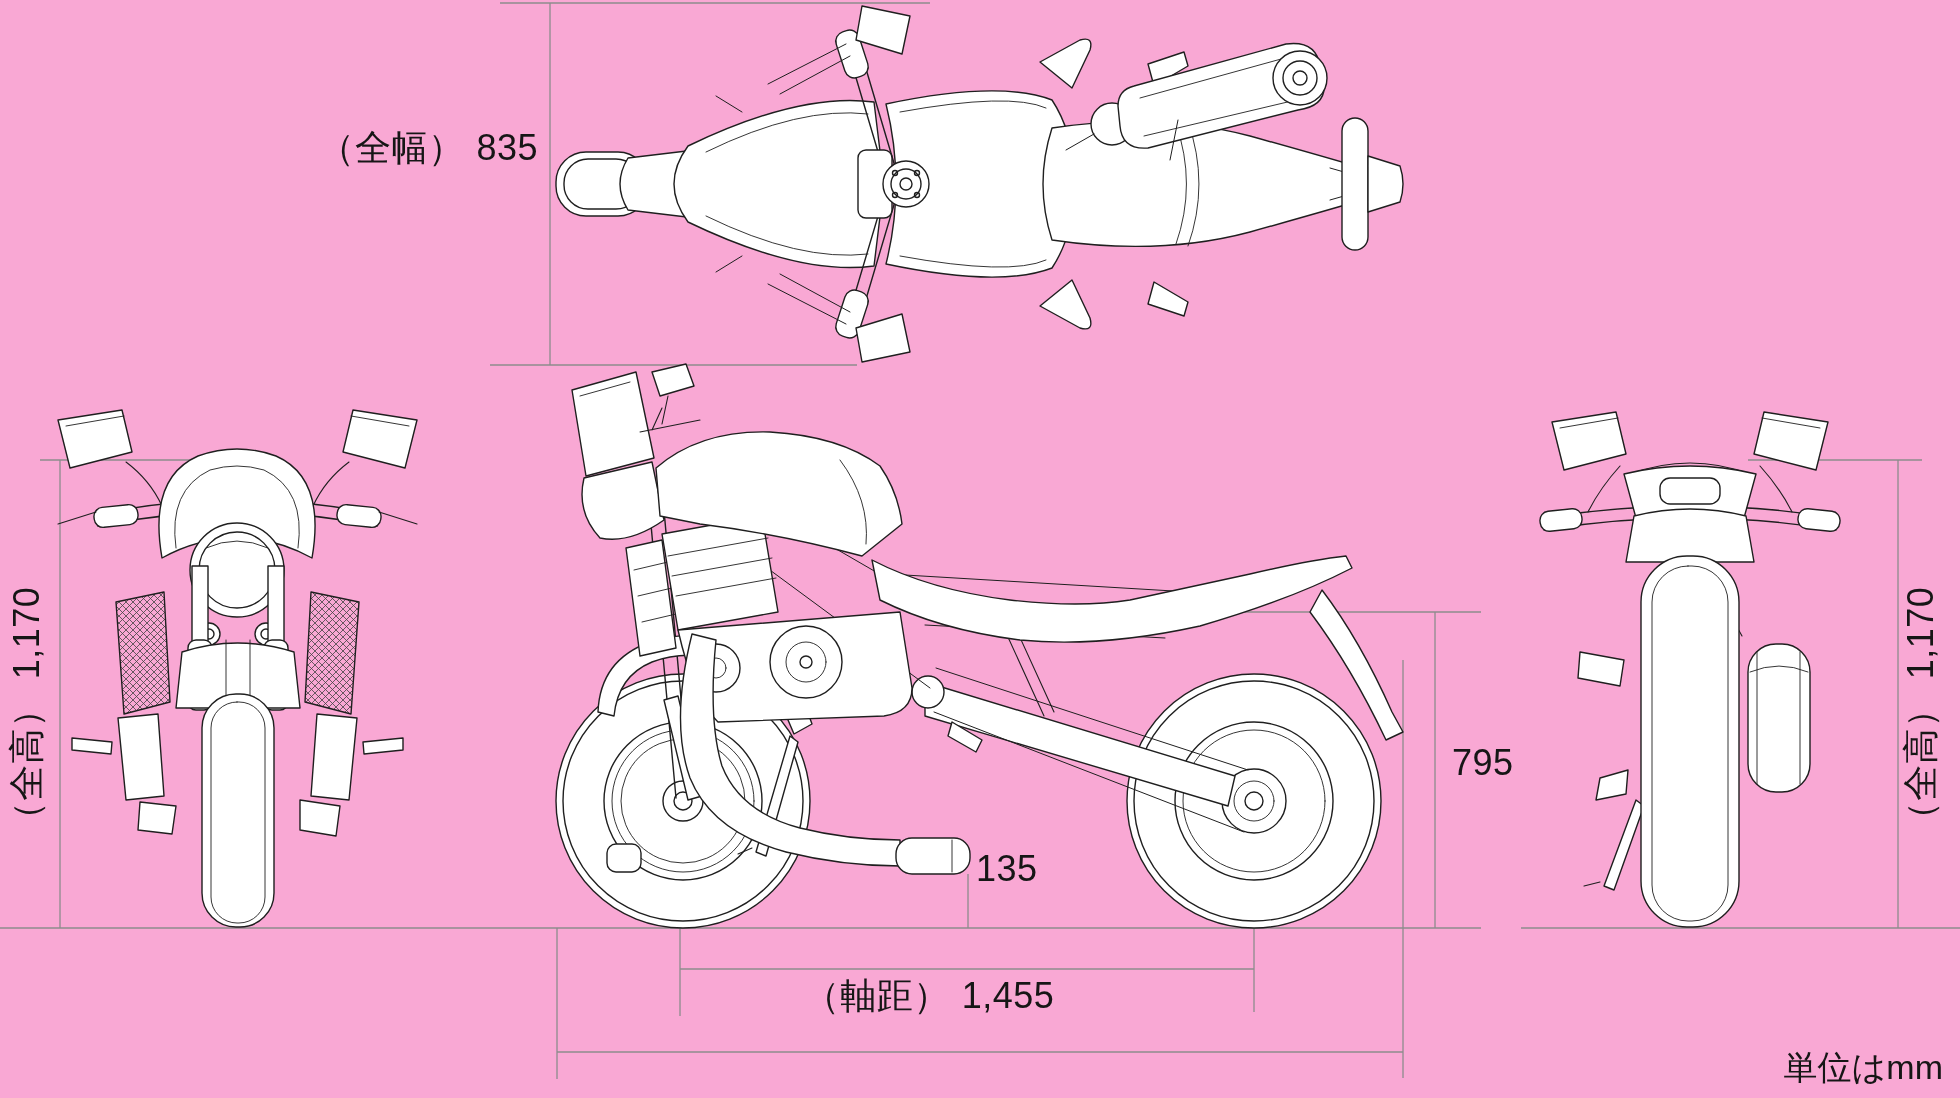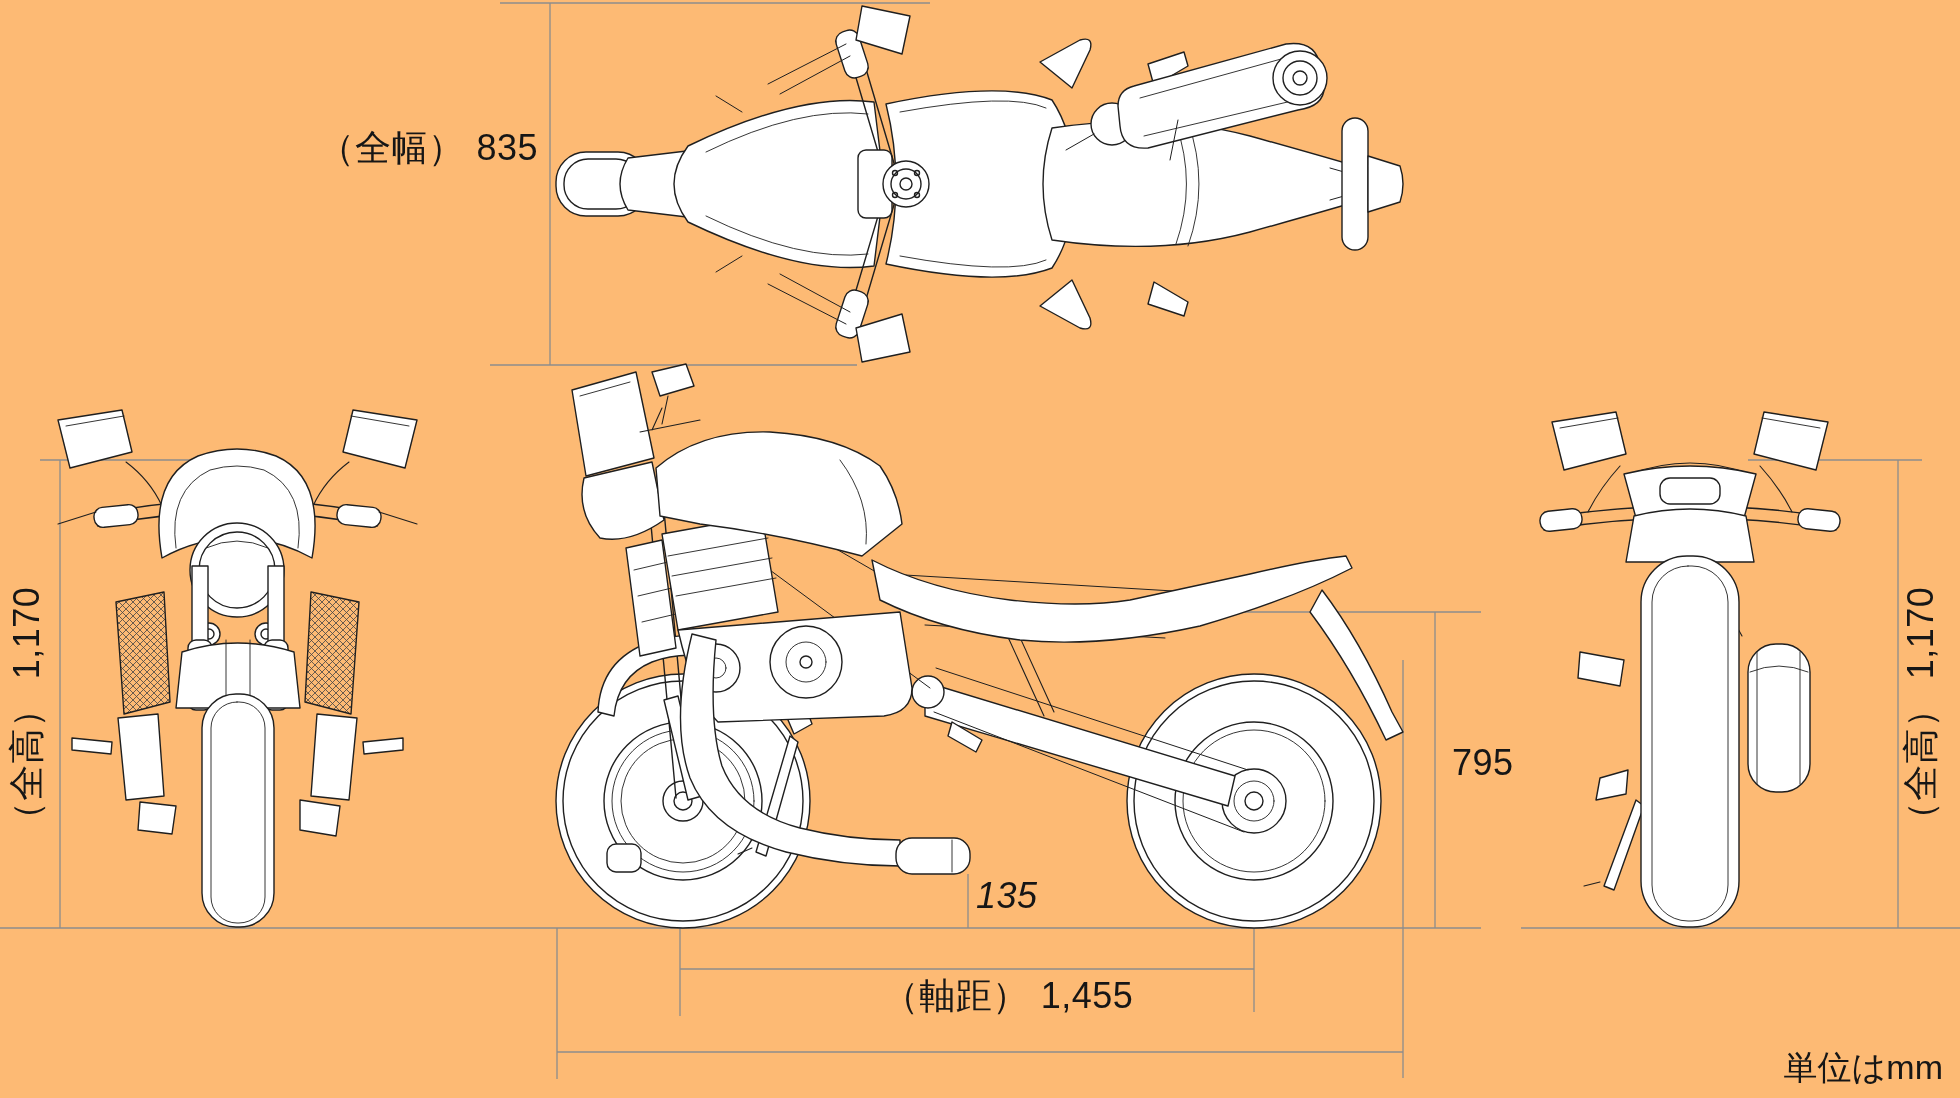--- a/index.html
+++ b/index.html
@@ -1,16 +1,16 @@
 <!DOCTYPE html>
 <html><head>
 <meta charset="utf-8">
 <style>
   html,body{margin:0;padding:0;background:#ffffff;}
-  .canvas{position:relative;width:1960px;height:1098px;background:#fdba74;overflow:hidden;
+  .canvas{position:relative;width:1960px;height:1098px;background:#f9a8d4;overflow:hidden;
           font-family:"Liberation Sans","DejaVu Sans",sans-serif;}
   .blueprint{position:absolute;left:0;top:0;}
   .dim-label{position:absolute;font-size:36px;color:#161616;white-space:nowrap;line-height:1;
              letter-spacing:0.5px;}
   .dim-label .num{margin-left:12px;}
   .rot{transform-origin:center center;}
   .unit-note{position:absolute;font-size:34px;color:#161616;white-space:nowrap;line-height:1;}
 </style>
 </head>
 <body>
@@ -273,24 +273,24 @@
   </div>
 
   <div class="dim-label rot" style="left:1921px;top:712px;transform:translate(-50%,-50%) rotate(-90deg);">
     <span>（全高）</span><span class="num">1,170</span>
   </div>
 
   <div class="dim-label" style="left:1452px;top:763px;transform:translate(0,-50%);">
     <span>795</span>
   </div>
 
-  <div class="dim-label" style="left:976px;top:896px;transform:translate(0,-50%);font-style:italic;">
+  <div class="dim-label" style="left:976px;top:869px;transform:translate(0,-50%);">
     <span>135</span>
   </div>
 
-  <div class="dim-label" style="left:1008px;top:996px;transform:translate(-50%,-50%);">
+  <div class="dim-label" style="left:929px;top:996px;transform:translate(-50%,-50%);">
     <span>（軸距）</span><span class="num">1,455</span>
   </div>
 
 
   <div class="unit-note" style="left:1943px;top:1067px;transform:translate(-100%,-50%);">単位はmm</div>
 
 </div>
 
 </body></html>

